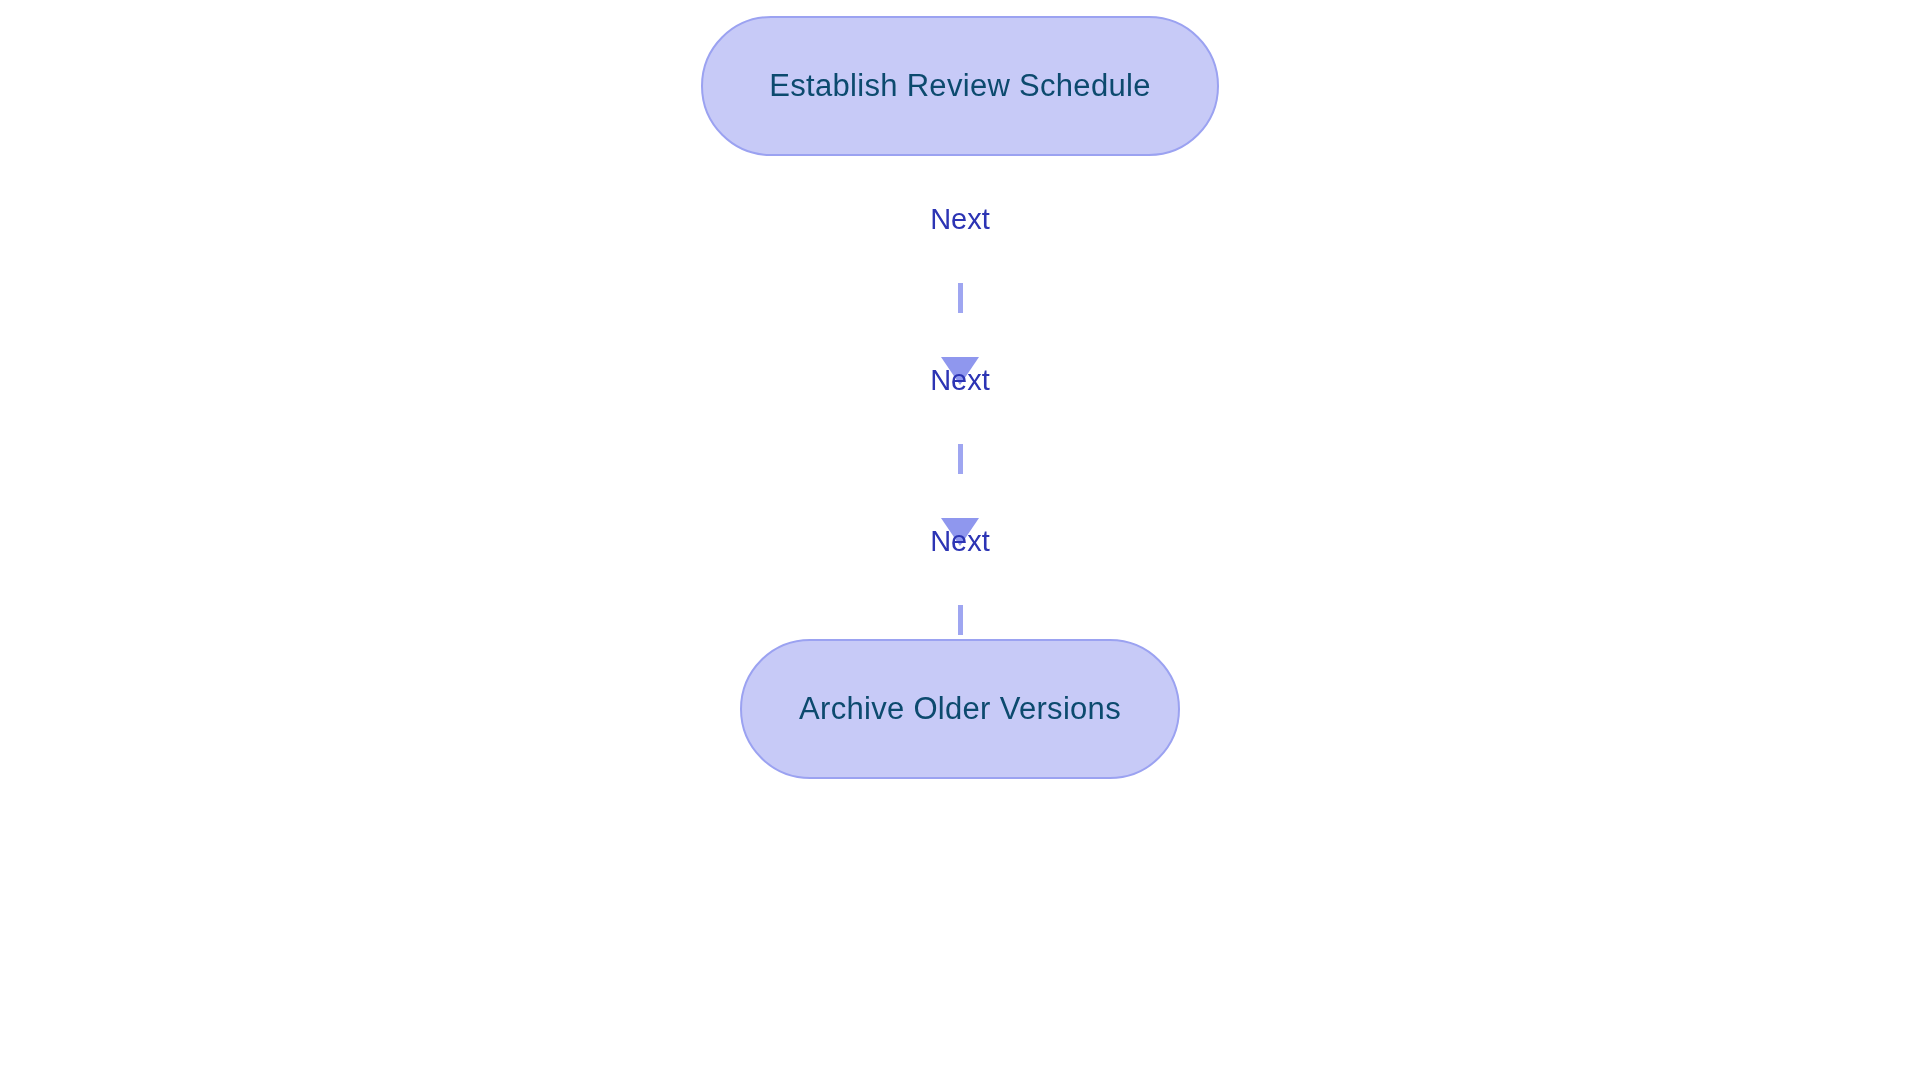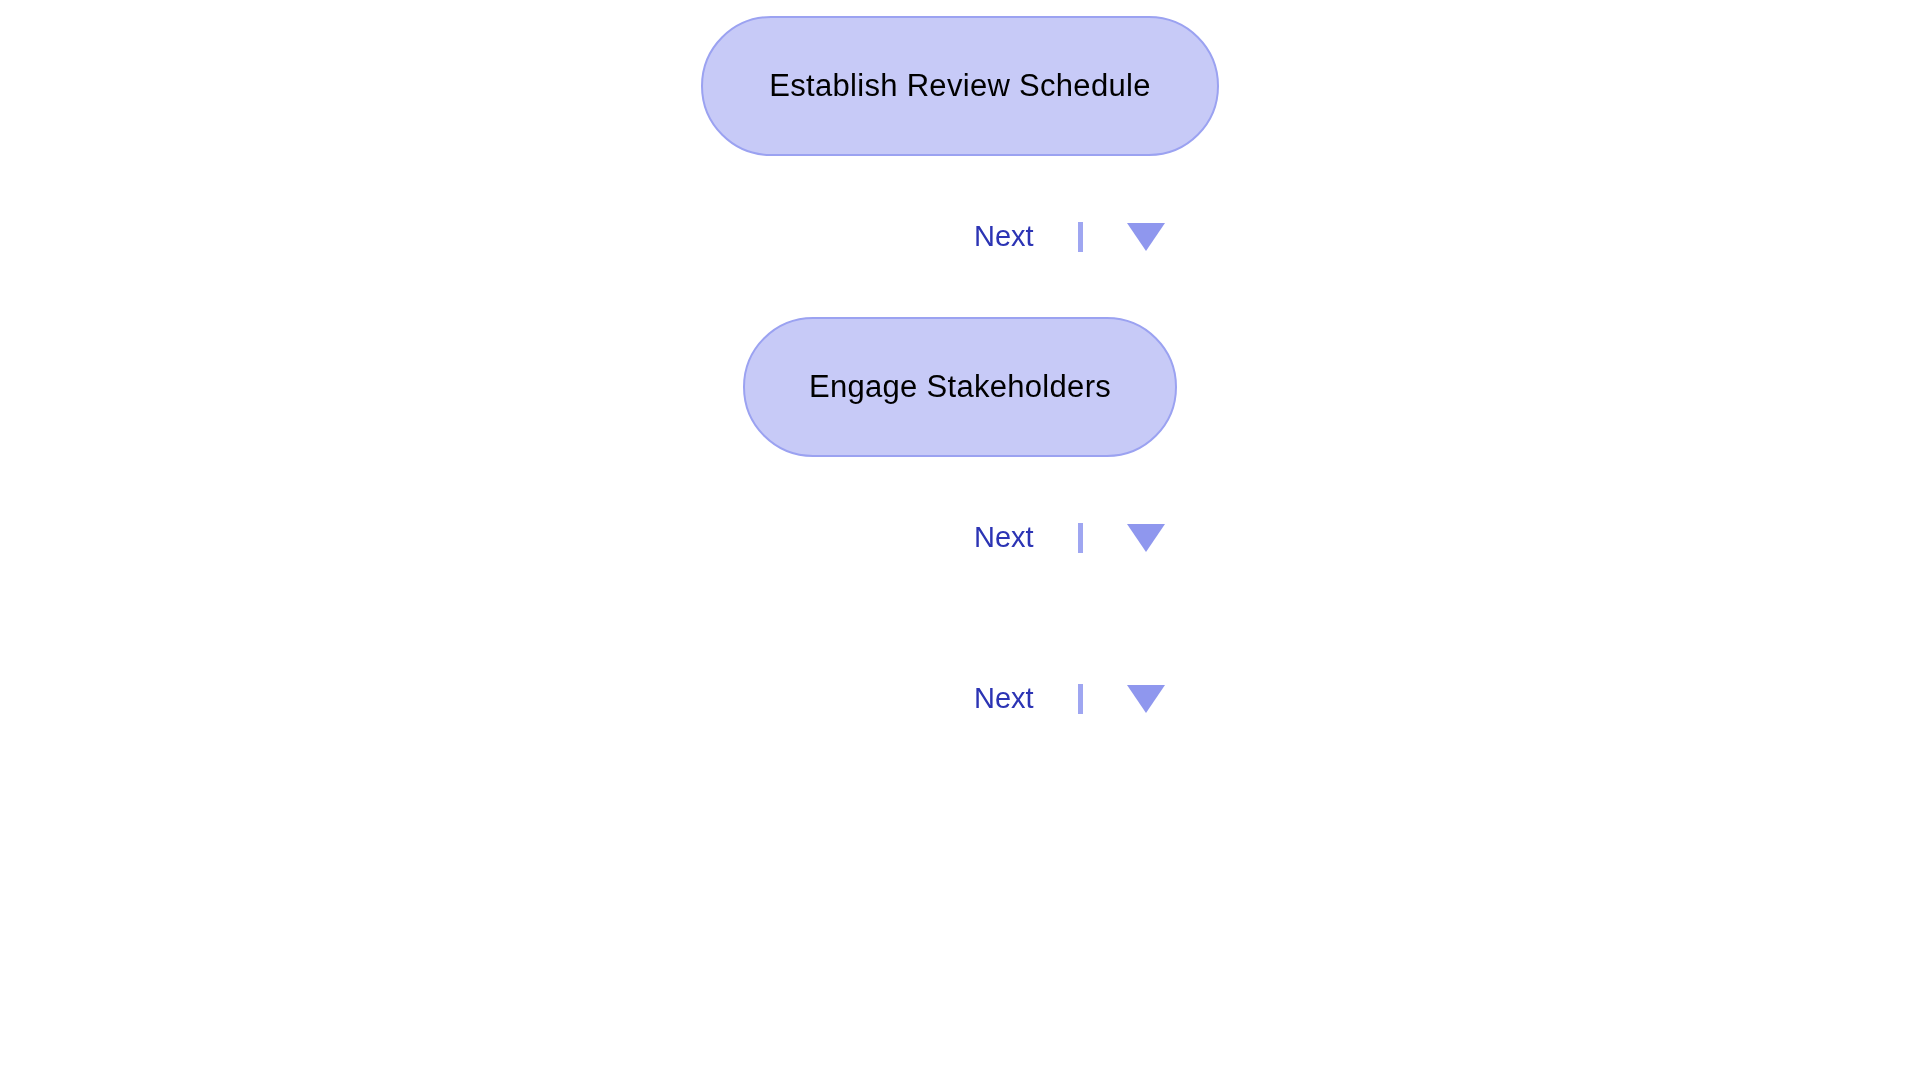--- a/index.html
+++ b/index.html
@@ -25,35 +25,35 @@
     border-radius: 70px;
     background: #c7caf7;
     border: 2px solid #9ba2f1;
     box-sizing: border-box;
     display: flex;
     align-items: center;
     justify-content: center;
     flex: 0 0 auto;
   }
   .node .node-label {
-    color: #000000;
+    color: #0c4a6e;
     font-size: 31px;
     font-weight: 500;
     letter-spacing: 0.3px;
     white-space: nowrap;
   }
   .node-w1 { width: 518px; }
   .node-w2 { width: 434px; }
   .node-w3 { width: 518px; }
   .node-w4 { width: 440px; }
   .edge {
     height: 161px;
     width: 60px;
     display: flex;
-    flex-direction: row;
+    flex-direction: column;
     align-items: center;
     flex: 0 0 auto;
     gap: 44px;
   }
   .edge .seg {
     width: 5px;
     background: #9fa6f1;
   }
   .edge .seg-top { flex: 1 1 auto; }
   .edge .seg-bottom { height: 30px; flex: 0 0 auto; }
@@ -83,33 +83,33 @@
     <span class="node-label">Establish Review Schedule</span>
   </div>
 
   <div class="edge">
     <div class="seg seg-top"></div>
     <div class="edge-label">Next</div>
     <div class="seg seg-bottom"></div>
     <div class="arrowhead"></div>
   </div>
 
-  <div class="node node-w2">
-    <span class="node-label">Engage Stakeholders</span>
-  </div>
 
   <div class="edge">
     <div class="seg seg-top"></div>
     <div class="edge-label">Next</div>
     <div class="seg seg-bottom"></div>
     <div class="arrowhead"></div>
   </div>
 
 
   <div class="edge">
     <div class="seg seg-top"></div>
     <div class="edge-label">Next</div>
     <div class="seg seg-bottom"></div>
     <div class="arrowhead"></div>
   </div>
 
+  <div class="node node-w4">
+    <span class="node-label">Archive Older Versions</span>
+  </div>
 
 </div>
 
 </body></html>

